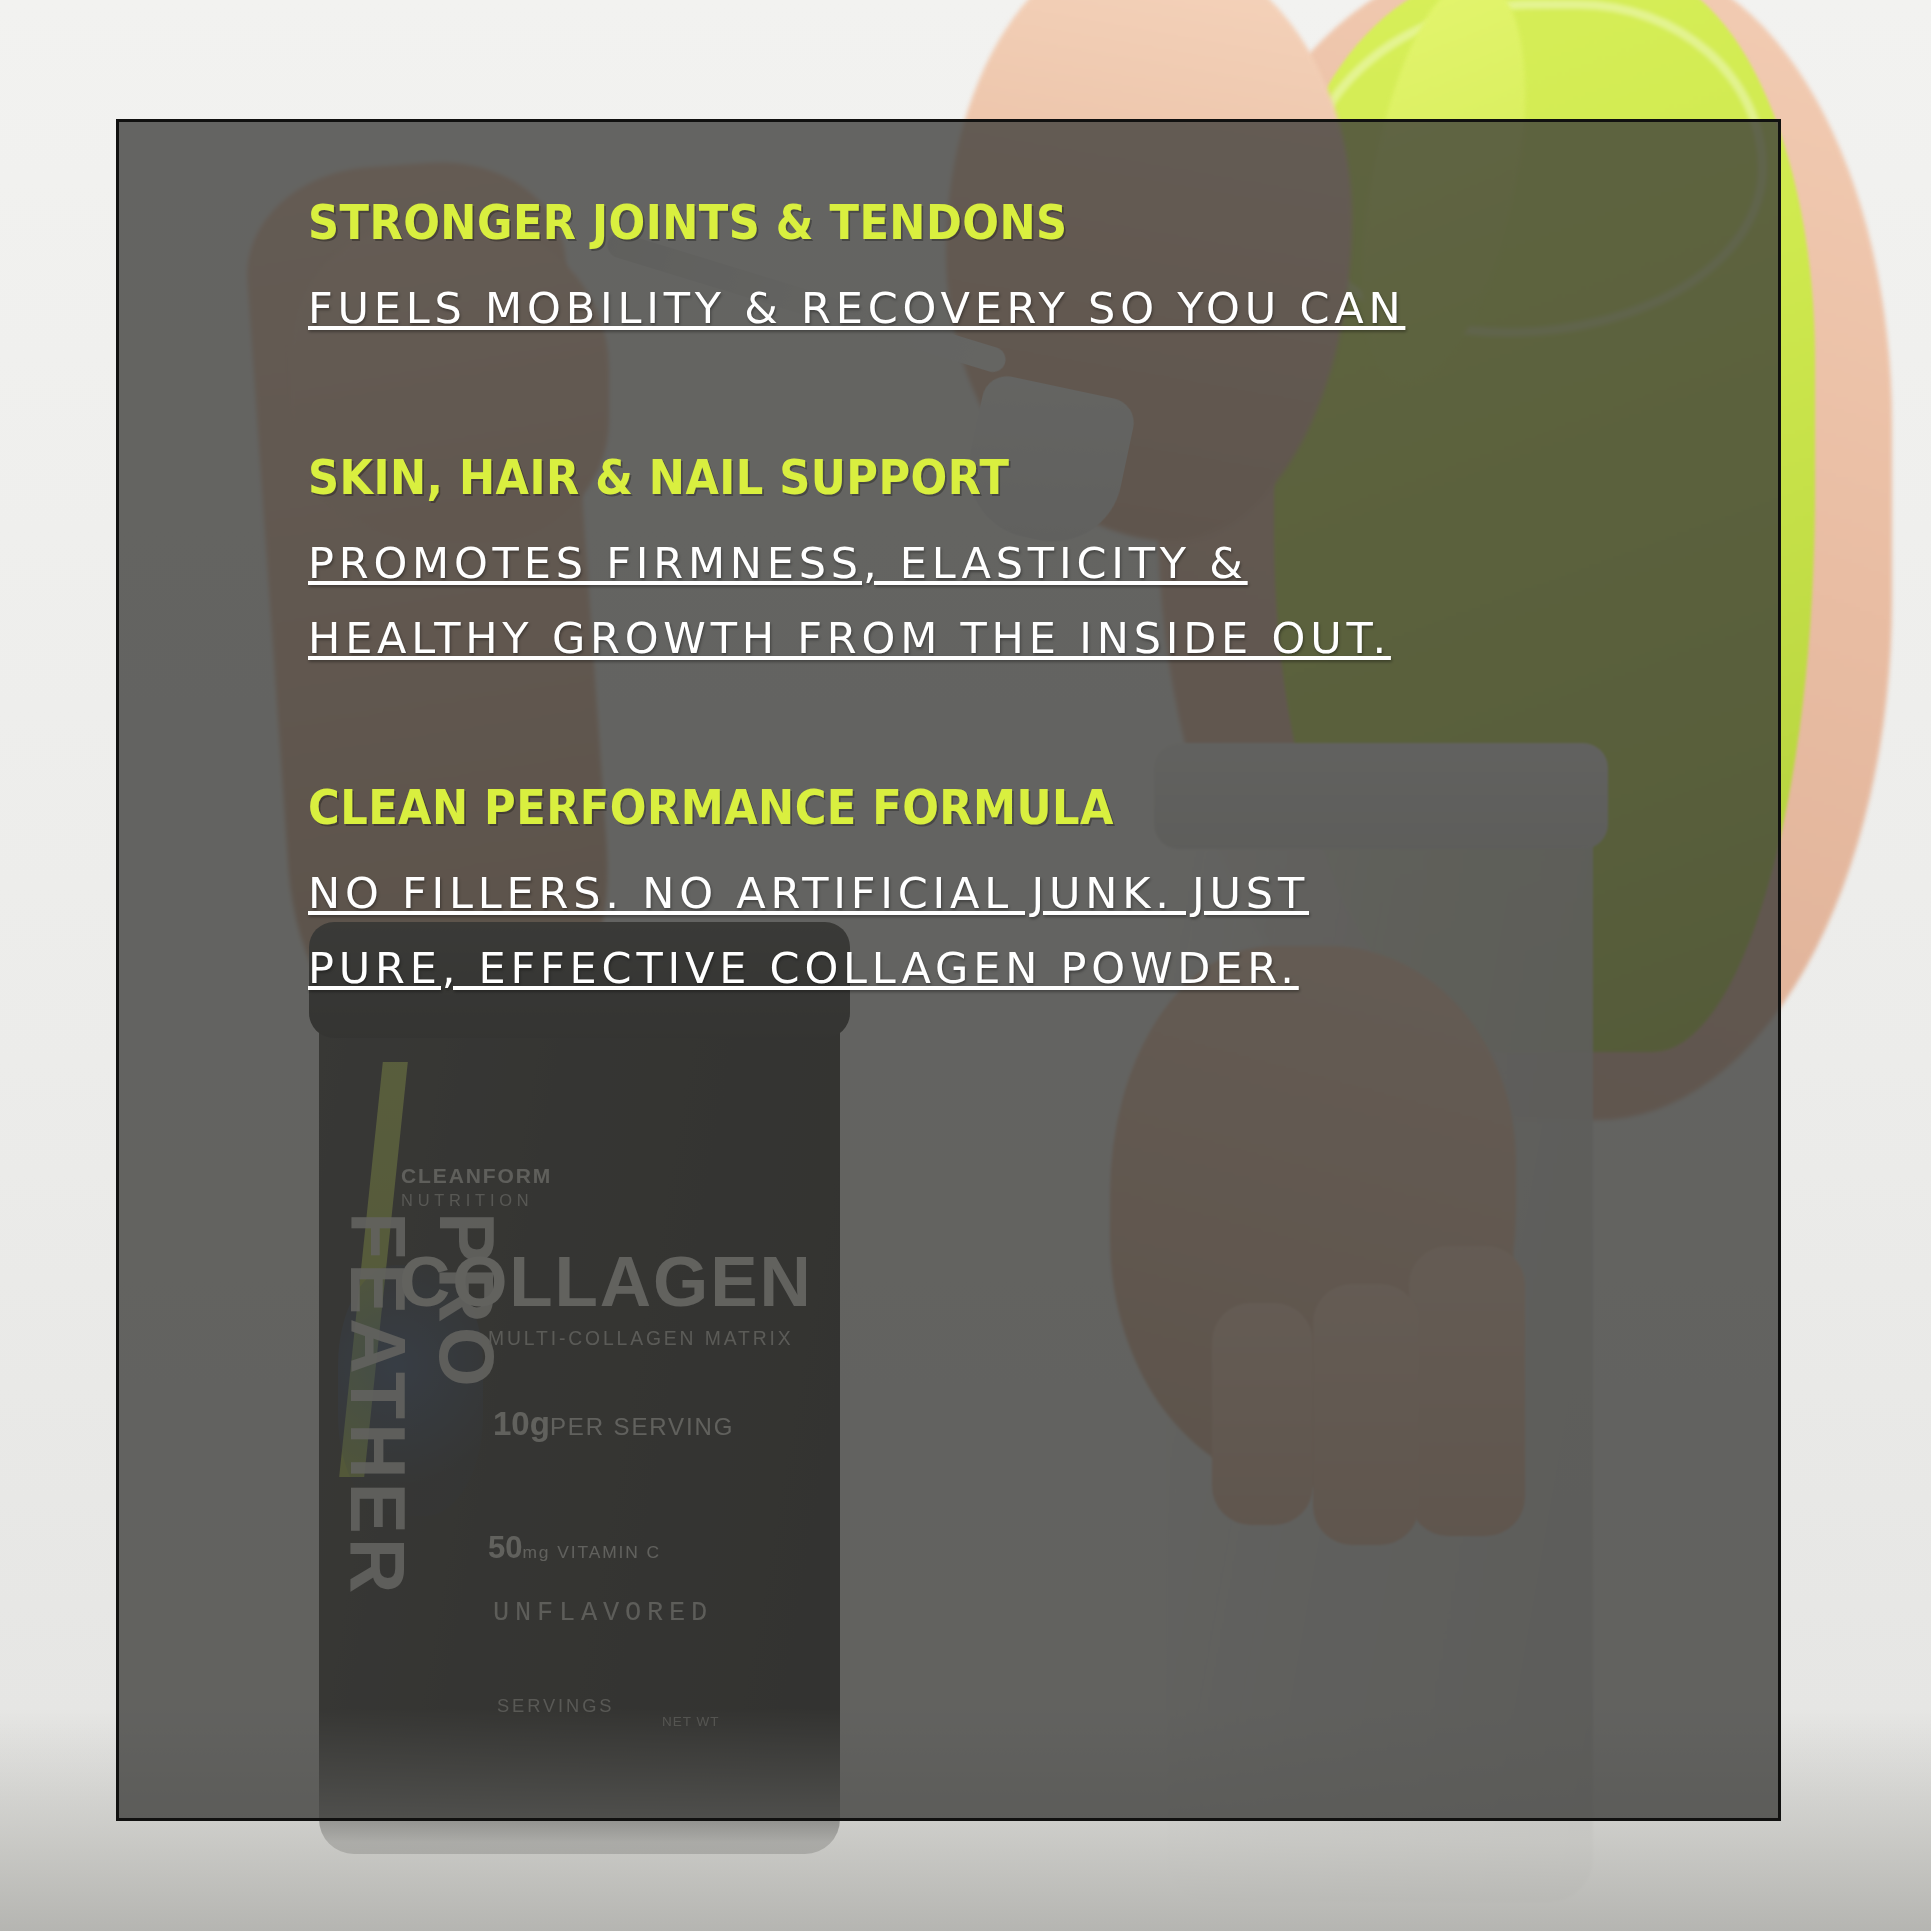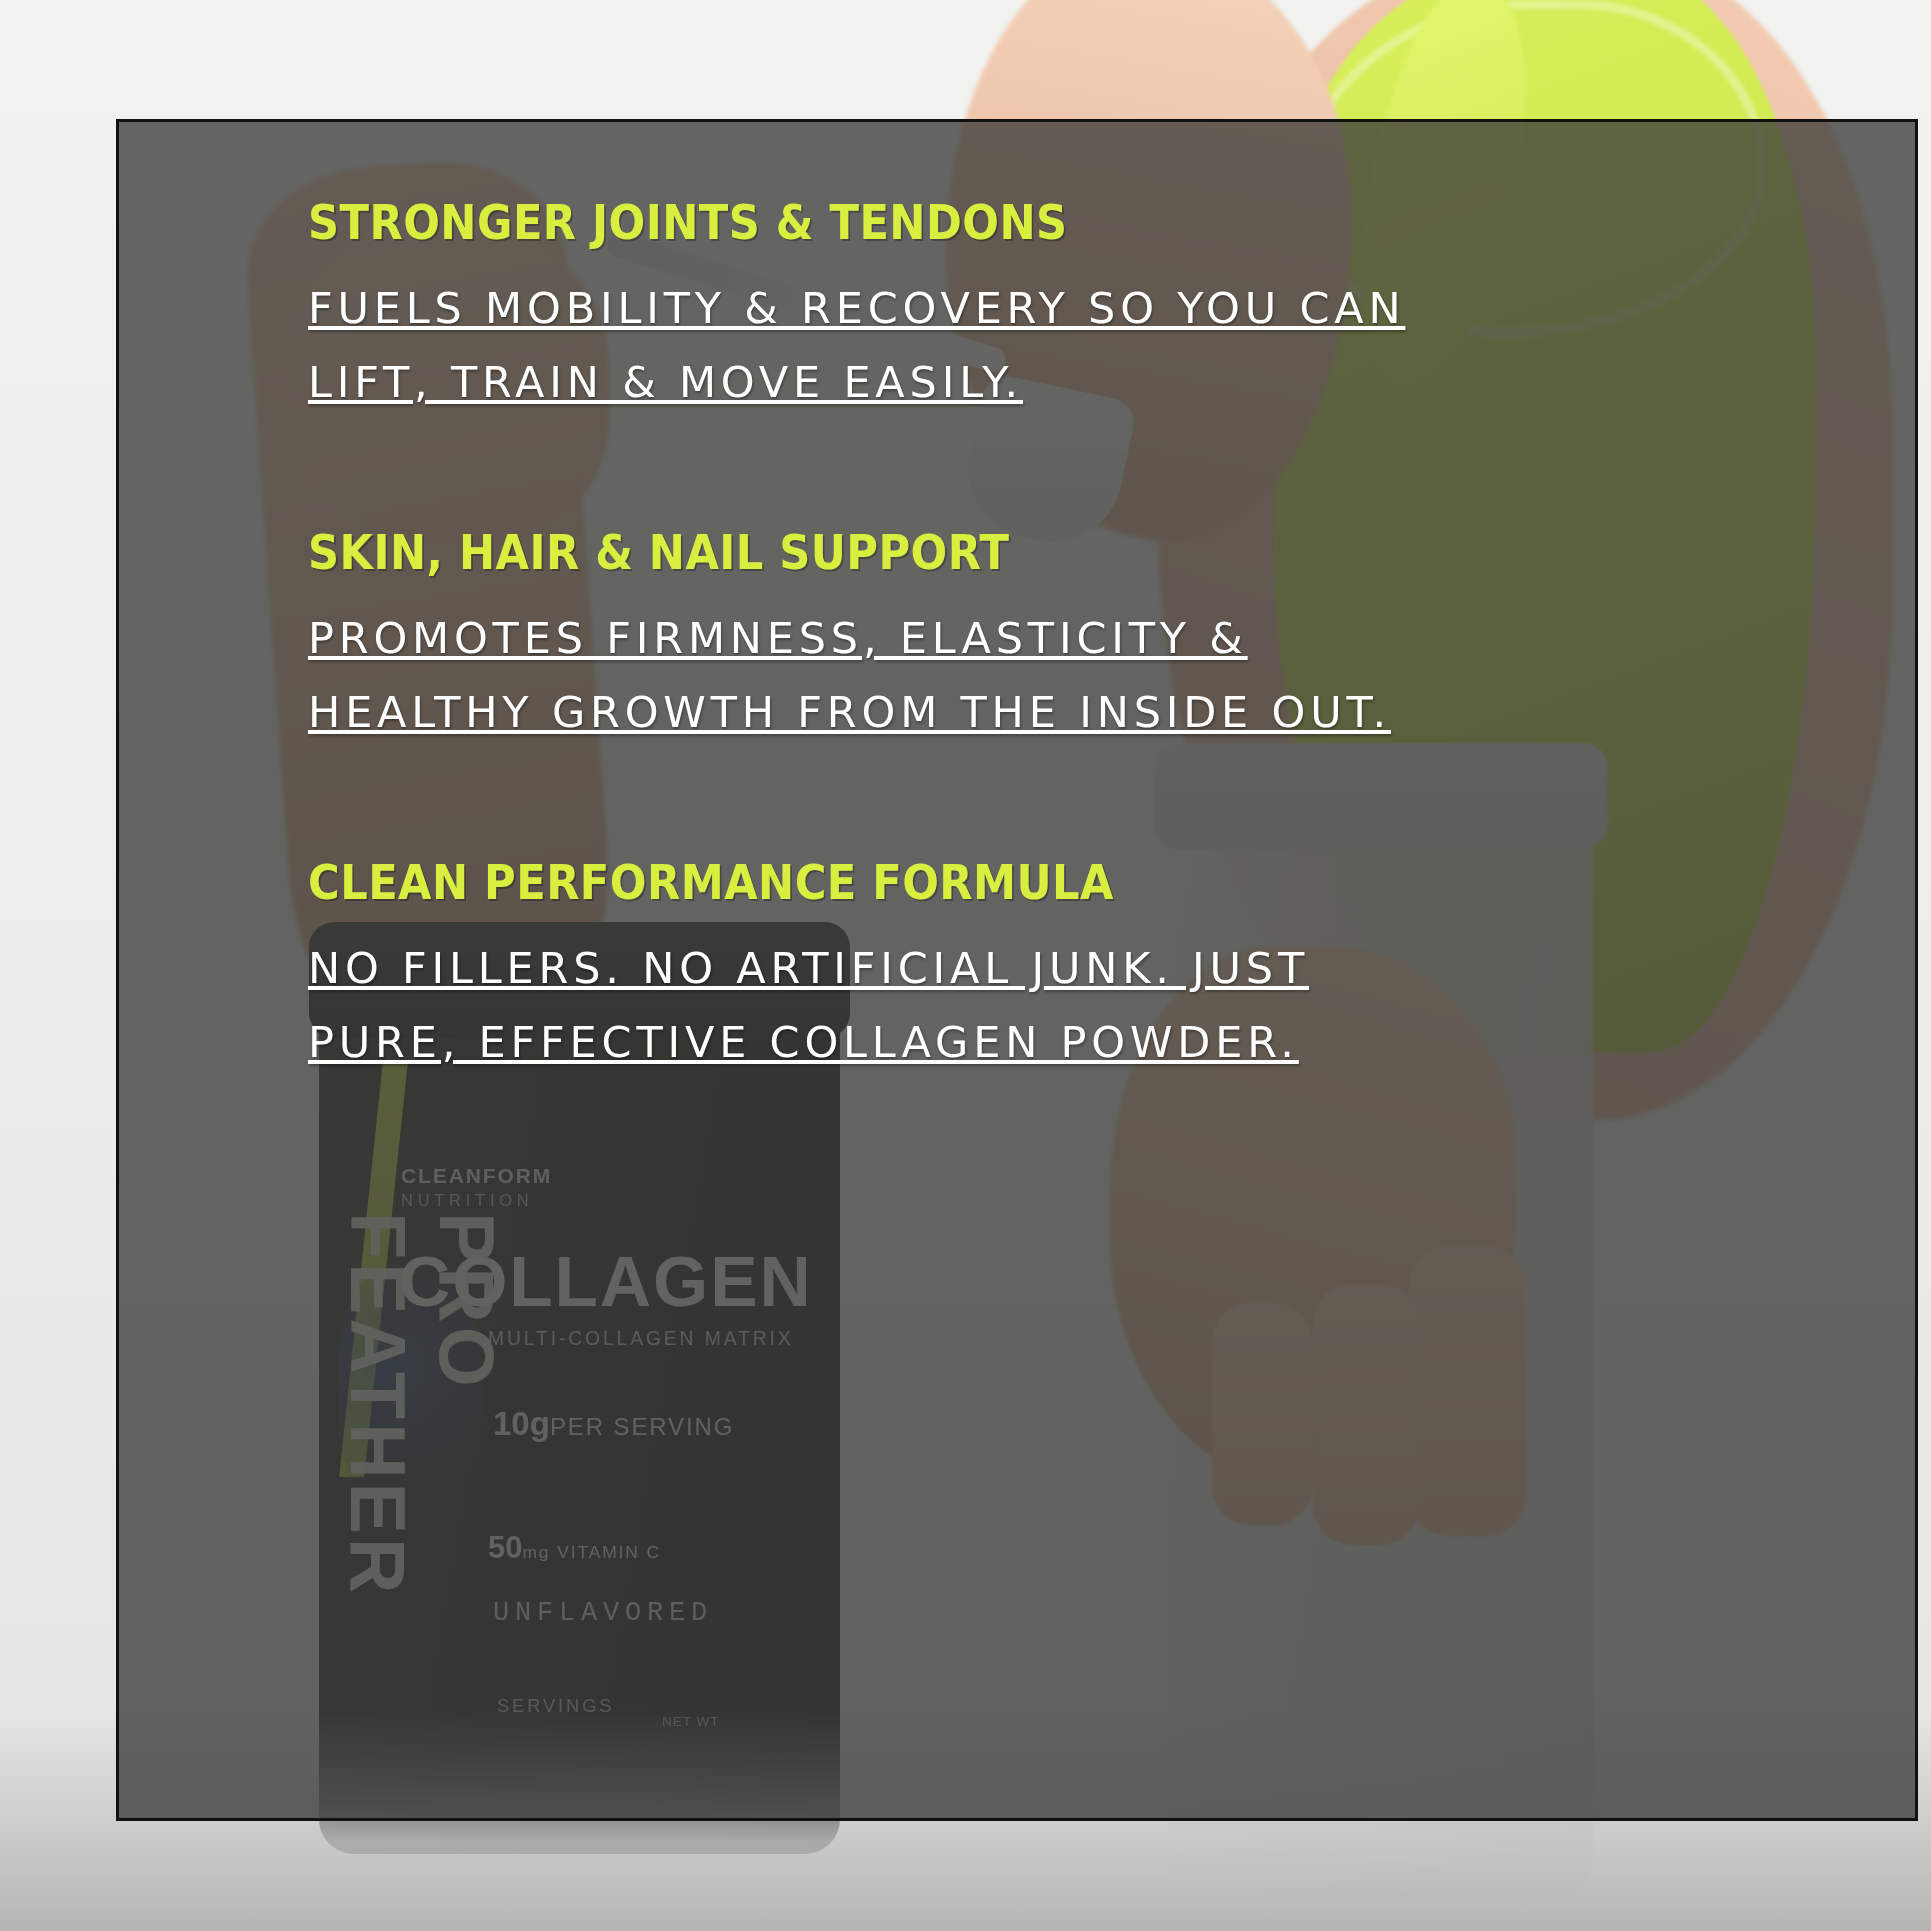--- a/index.html
+++ b/index.html
@@ -301,21 +301,21 @@
     height: 251px;
     background: radial-gradient(circle at 40% 40%, rgba(40,90,170,0.55), rgba(20,40,90,0.1) 70%);
     border-radius: 40%;
   }
 
   
   .panel {
     position: absolute;
     left: 116px;
     top: 119px;
-    width: 1802px;
+    width: 1665px;
     height: 1702px;
     background: rgba(60,60,58,0.78);
     border: 3.9px solid #111110;
     box-sizing: border-box;
   }
 
   .content {
     position: absolute;
     left: 189px;
     top: 72px;
@@ -401,21 +401,20 @@
   <div class="floor"></div>
 </div>
 
 <div class="panel">
   <div class="content">
 
     <div class="block">
       <p class="heading">STRONGER JOINTS &amp; TENDONS</p>
       <p class="body-text">
         <span class="line">FUELS MOBILITY &amp; RECOVERY SO YOU CAN</span>
-        <span class="line">LIFT, TRAIN &amp; MOVE EASILY.</span>
       </p>
     </div>
 
     <div class="block">
       <p class="heading">SKIN, HAIR &amp; NAIL SUPPORT</p>
       <p class="body-text">
         <span class="line">PROMOTES FIRMNESS, ELASTICITY &amp;</span>
         <span class="line">HEALTHY GROWTH FROM THE INSIDE OUT.</span>
       </p>
     </div>

